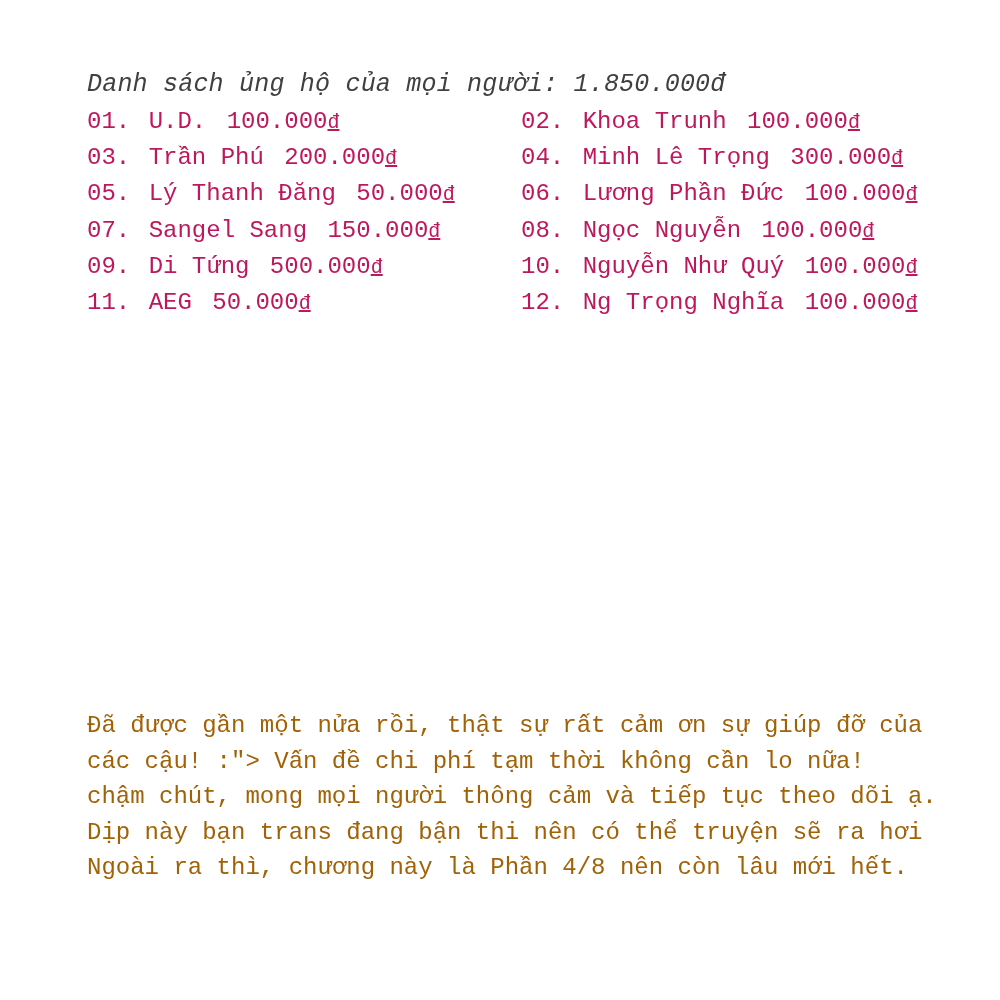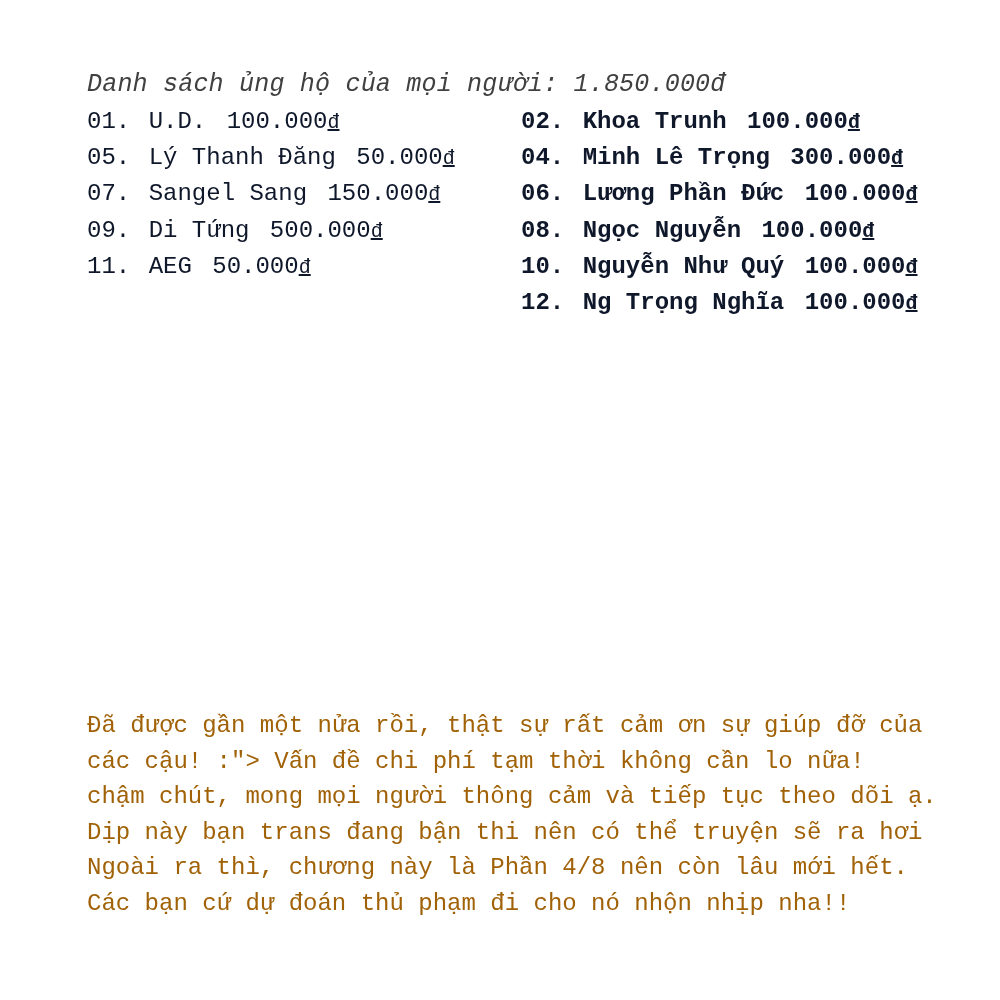--- a/index.html
+++ b/index.html
@@ -29,27 +29,27 @@
       position: absolute;
       top: 104px;
       left: 87px;
       width: 860px;
     }
     .col {
       position: absolute;
       top: 0;
     }
     .col.left { left: 0; }
-    .col.right { left: 434px; font-weight: bold; }
+    .col.right { left: 434px; }
     .item {
       height: 36.2px;
       font-size: 24px;
       line-height: 36px;
       white-space: nowrap;
-      color: #0f172a;
+      color: #be185d;
     }
     .item .num { margin-right: 4px; }
     .item .amount { margin-left: 6px; }
     .item .cur { text-decoration: underline; font-size: 20px; }
     .message {
       position: absolute;
       left: 87px;
       top: 708px;
       width: 860px;
       font-size: 24px;
@@ -62,20 +62,25 @@
 <body>
 
 <div class="title">Danh sách ủng hộ của mọi người: 1.850.000đ</div>
 
 <div class="list">
   <div class="col left">
     <div class="item">
       <span class="num">01.</span>
       <span class="name">U.D.</span>
       <span class="amount">100.000</span><span class="cur">đ</span>
+    </div>
+    <div class="item">
+      <span class="num">03.</span>
+      <span class="name">Trần Phú</span>
+      <span class="amount">200.000</span><span class="cur">đ</span>
     </div>
     <div class="item">
       <span class="num">05.</span>
       <span class="name">Lý Thanh Đăng</span>
       <span class="amount">50.000</span><span class="cur">đ</span>
     </div>
     <div class="item">
       <span class="num">07.</span>
       <span class="name">Sangel Sang</span>
       <span class="amount">150.000</span><span class="cur">đ</span>
@@ -125,14 +130,13 @@
     </div>
   </div>
 </div>
 
 <div class="message">
   <span class="line">Đã được gần một nửa rồi, thật sự rất cảm ơn sự giúp đỡ của</span>
   <span class="line">các cậu! :"&gt; Vấn đề chi phí tạm thời không cần lo nữa!</span>
   <span class="line">chậm chút, mong mọi người thông cảm và tiếp tục theo dõi ạ.</span>
   <span class="line">Dịp này bạn trans đang bận thi nên có thể truyện sẽ ra hơi</span>
   <span class="line">Ngoài ra thì, chương này là Phần 4/8 nên còn lâu mới hết.</span>
-  <span class="line">Các bạn cứ dự đoán thủ phạm đi cho nó nhộn nhịp nha!!</span>
 </div>
 
 </body></html>

